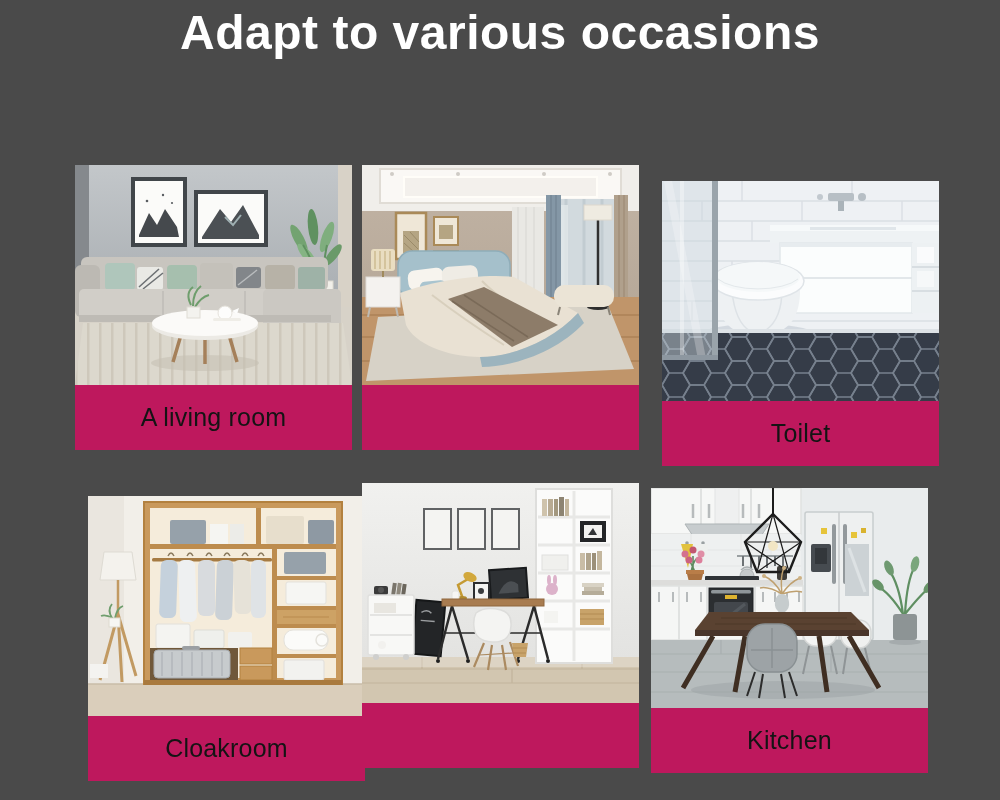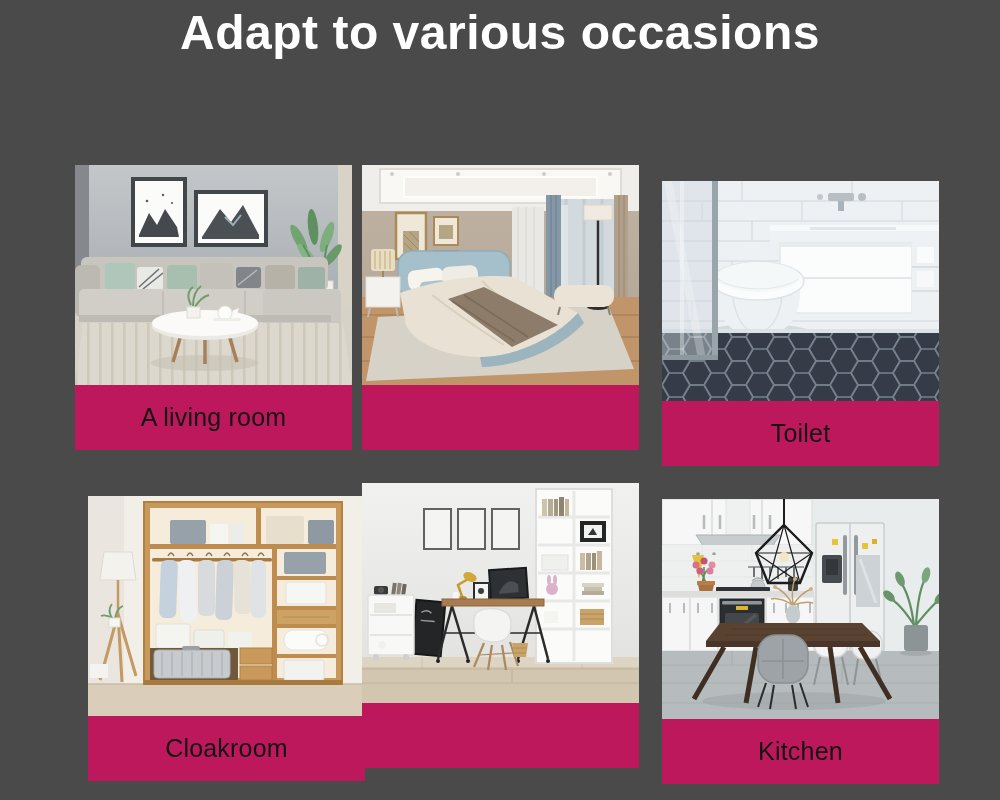--- a/index.html
+++ b/index.html
@@ -378,21 +378,21 @@
           <path d="M8,132 H50 M8,152 H50" stroke="#e4e4e2" stroke-width="2"></path>
           <rect x="12" y="120" width="22" height="10" fill="#e8e6e0"></rect>
           <circle cx="20" cy="162" r="4" fill="#f2f1ee"></circle>
           <circle cx="14" cy="174" r="3" fill="#cfcfcd"></circle>
             <circle cx="44" cy="174" r="3" fill="#cfcfcd"></circle>
         </g>
       </svg>
     </div>
   </figure>
 
-  <figure class="card c6" style="margin:16px">
+  <figure class="card c6" style="margin:5px">
     <div class="photo">
       <svg viewBox="0 0 277 220" width="277" height="220">
         <rect width="277" height="152" fill="#e9eced"></rect>
         <rect width="150" height="152" fill="#f1f2f2"></rect>
         <g>
           <rect width="150" height="46" fill="#f6f7f6" stroke="#e0e2e1" stroke-width="1.5"></rect>
           <path d="M50,0 V46 M100,0 V46" stroke="#e0e2e1" stroke-width="2"></path>
           <path d="M42,16 v14 M58,16 v14 M92,16 v14 M108,16 v14" stroke="#b7bbbc" stroke-width="2.5"></path>
         </g>
         <g>

